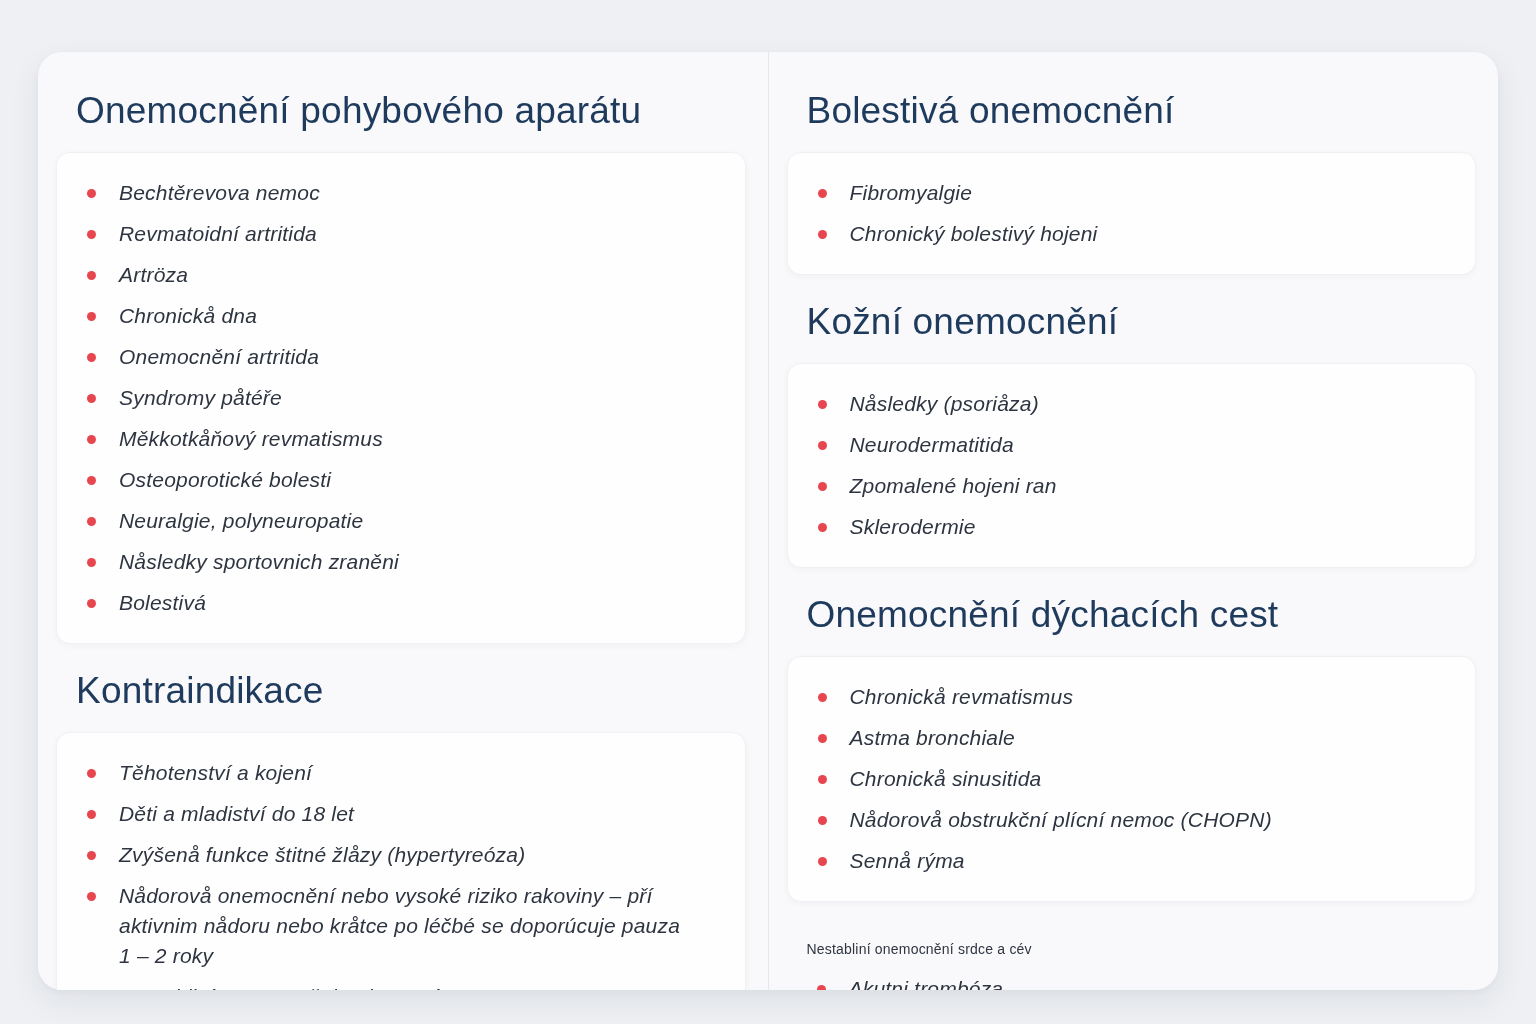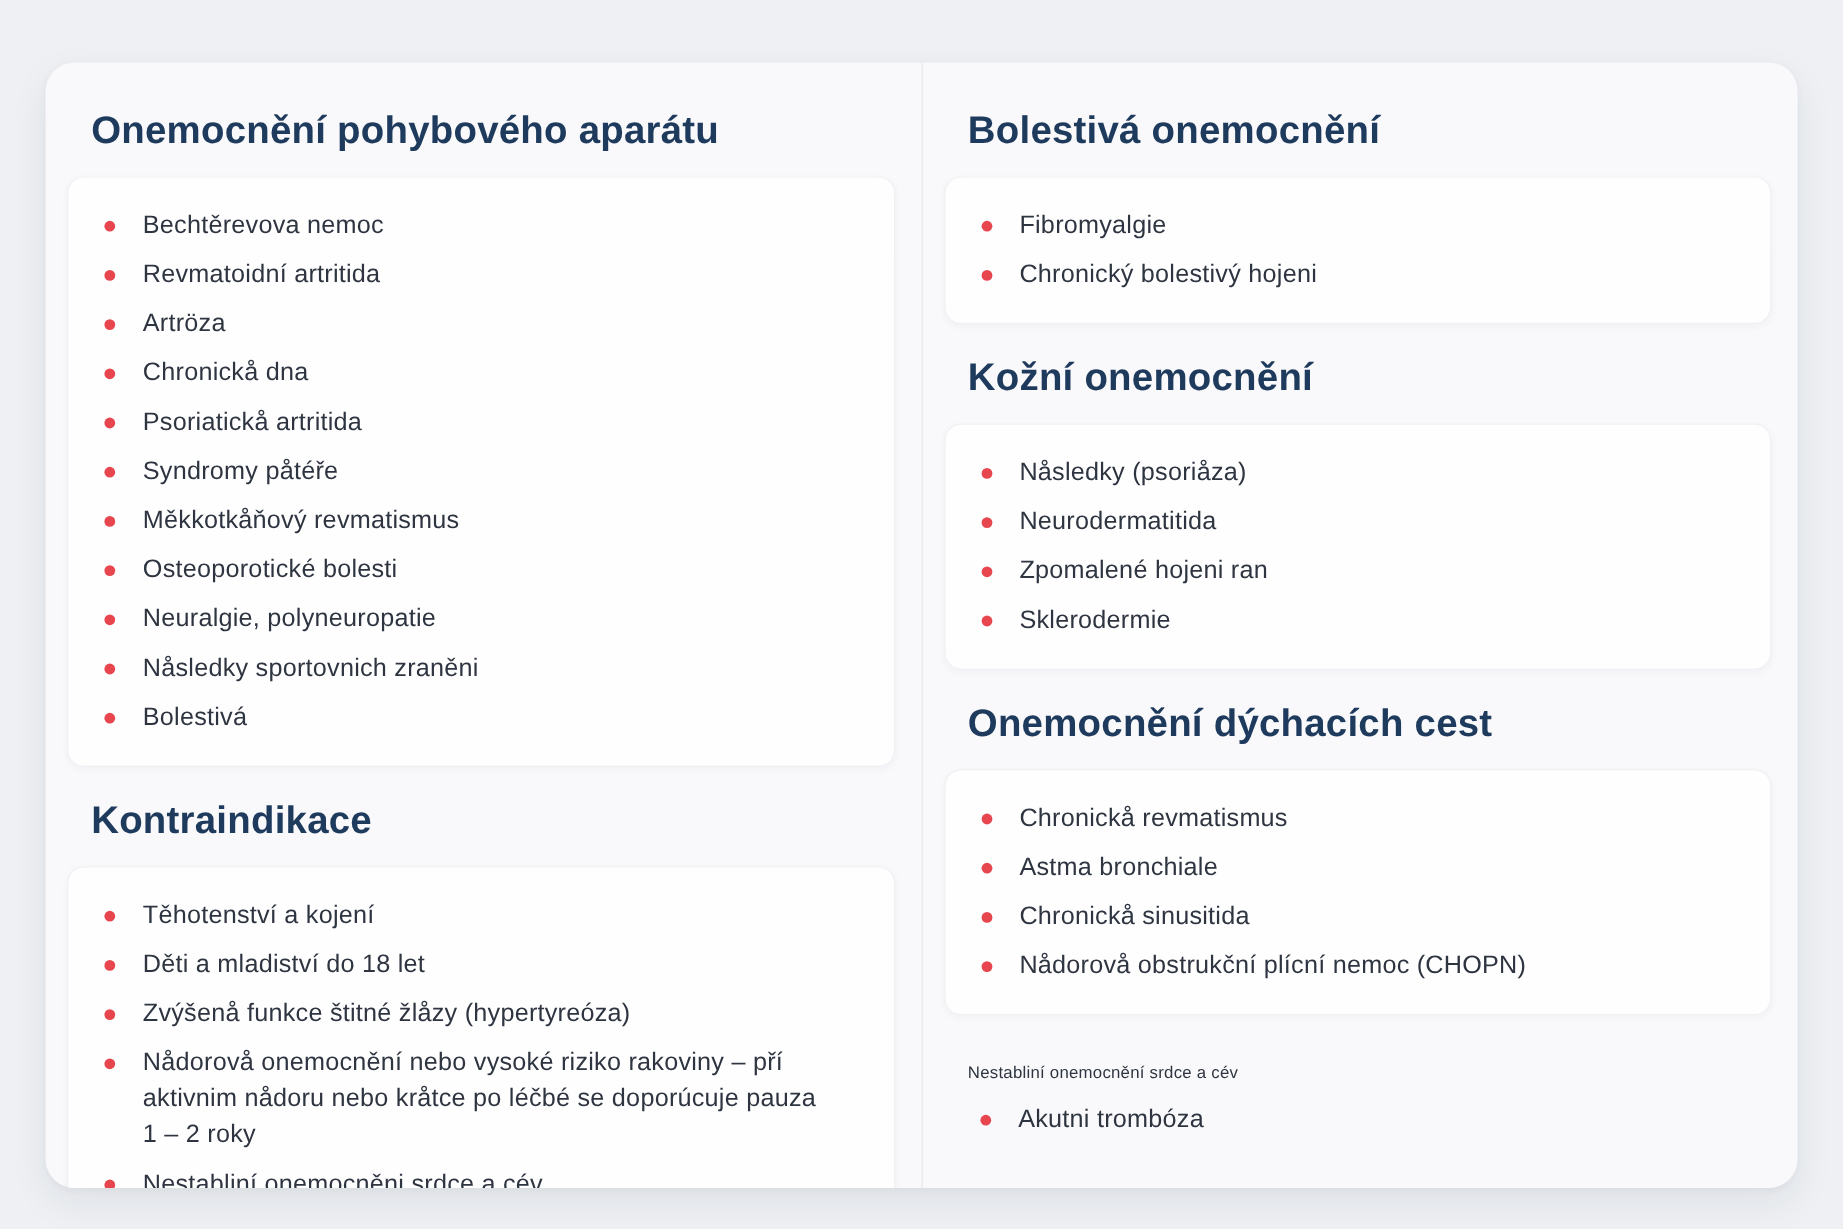--- a/index.html
+++ b/index.html
@@ -24,34 +24,34 @@
     width: 50%;
     padding: 38px 22px 0 18px;
   }
   .column-divider {
     width: 1px;
     background: #e6e7ec;
     flex: 0 0 1px;
   }
   .section { margin-bottom: 26px; }
   .section-title {
-    font-size: 32px;
-    font-weight: 700;
+    font-size: 37px;
+    font-weight: 400;
     color: #1e3a5c;
     letter-spacing: 0.2px;
     margin: 0 0 20px 20px;
   }
   .list-card {
     background: #fefeff;
     border: 1px solid #f1f1f4;
     border-radius: 14px;
     box-shadow: 0 2px 6px rgba(30, 40, 70, 0.04);
     padding: 25px 28px;
   }
-  ul.disease-list { list-style: none; }
+  ul.disease-list { list-style: none; font-style: italic; }
   ul.disease-list li.item {
     position: relative;
     padding-left: 34px;
     font-size: 21px;
     line-height: 30px;
     color: #2e3540;
     margin-bottom: 11px;
     letter-spacing: 0.2px;
   }
   ul.disease-list li.item:last-child { margin-bottom: 0; }
@@ -81,21 +81,21 @@
   <div class="column">
 
     <div class="section">
       <h2 class="section-title">Onemocnění pohybového aparátu</h2>
       <div class="list-card">
         <ul class="disease-list">
           <li class="item"><span class="dot"></span><span>Bechtěrevova nemoc</span></li>
           <li class="item"><span class="dot"></span><span>Revmatoidní artritida</span></li>
           <li class="item"><span class="dot"></span><span>Artröza</span></li>
           <li class="item"><span class="dot"></span><span>Chronickå dna</span></li>
-          <li class="item"><span class="dot"></span><span>Psoriatickå artritida</span></li>
+          <li class="item"><span class="dot"></span><span>Onemocnění artritida</span></li>
           <li class="item"><span class="dot"></span><span>Syndromy påtéře</span></li>
           <li class="item"><span class="dot"></span><span>Měkkotkåňový revmatismus</span></li>
           <li class="item"><span class="dot"></span><span>Osteoporotické bolesti</span></li>
           <li class="item"><span class="dot"></span><span>Neuralgie, polyneuropatie</span></li>
           <li class="item"><span class="dot"></span><span>Nåsledky sportovnich zraněni</span></li>
           <li class="item"><span class="dot"></span><span>Bolestivá</span></li>
         </ul>
       </div>
     </div>
 
@@ -142,20 +142,21 @@
     </div>
 
     <div class="section">
       <h2 class="section-title">Onemocnění dýchacích cest</h2>
       <div class="list-card">
         <ul class="disease-list">
           <li class="item"><span class="dot"></span><span>Chronickå revmatismus</span></li>
           <li class="item"><span class="dot"></span><span>Astma bronchiale</span></li>
           <li class="item"><span class="dot"></span><span>Chronickå sinusitida</span></li>
           <li class="item"><span class="dot"></span><span>Nådorovå obstrukční plícní nemoc (CHOPN)</span></li>
+          <li class="item"><span class="dot"></span><span>Sennå rýma</span></li>
         </ul>
       </div>
     </div>
 
     <div class="plain-section">
       <p class="subheading">Nestabliní onemocnění srdce a cév</p>
       <ul class="disease-list">
         <li class="item"><span class="dot"></span><span>Akutni trombóza</span></li>
       </ul>
     </div>

